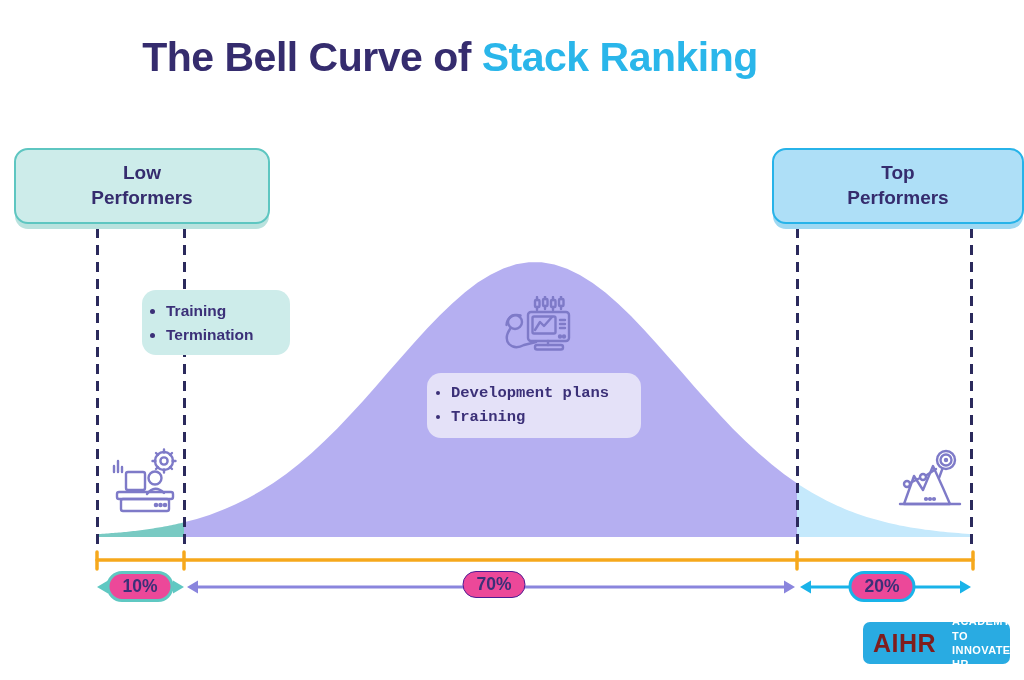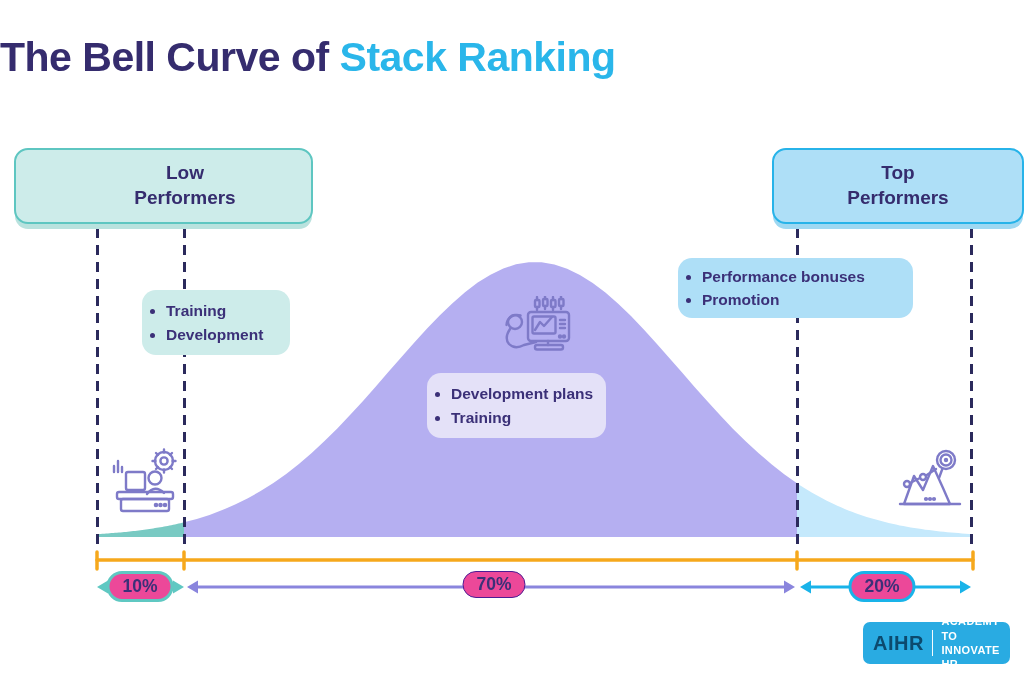--- a/index.html
+++ b/index.html
@@ -1,45 +1,45 @@
 <!DOCTYPE html>
 <html><head>
 <meta charset="utf-8">
 <style>
   html,body{margin:0;padding:0;background:#ffffff;}
   .canvas{position:relative;width:1024px;height:680px;background:#ffffff;overflow:hidden;
           font-family:"Liberation Sans", sans-serif;}
 
   
-  .title{position:absolute;left:0;top:34px;width:900px;text-align:left;
+  .title{position:absolute;left:0;top:34px;width:900px;text-align:center;
          font-size:41px;font-weight:700;letter-spacing:-0.5px;color:#352c6e;}
   .title .hl{color:#2ab6ea;}
 
   
   #diagram{position:absolute;left:0;top:0;z-index:1;}
 
   
   .dash{position:absolute;top:228px;height:318px;width:3px;z-index:2;
         background:repeating-linear-gradient(to bottom,#2b2a5c 0 10px,transparent 10px 17px);}
 
   
   .cat-box{position:absolute;z-index:4;border-radius:14px;display:flex;flex-direction:column;
            align-items:center;justify-content:center;font-weight:700;font-size:19px;
            color:#352c6e;text-align:center;line-height:1.3;}
   .cat-low{left:14px;top:148px;width:252px;height:72px;background:#cdecea;
-           border:2.5px solid #5ec6c1;box-shadow:0 6px 0 -1px #b9e2de;padding-left:43px;}
+           border:2.5px solid #5ec6c1;box-shadow:0 6px 0 -1px #b9e2de;}
   .cat-avg{left:328px;top:148px;width:358px;height:60px;background:#e4e1fa;
            border:2.5px solid #7b76da;box-shadow:0 6px 0 -1px #cfcbef;}
   .cat-top{left:760px;top:148px;width:248px;height:72px;background:#aedff7;
            border:2.5px solid #27b3e9;box-shadow:0 6px 0 -1px #9ed8f2;margin-left:12px;}
 
   
   .action-box{position:absolute;z-index:4;border-radius:14px;display:flex;align-items:center;}
   .act-low{left:142px;top:290px;width:148px;height:65px;background:#cdecea;}
-  .act-avg{left:427px;top:373px;width:179px;height:65px;background:#e4e1f8;}
+  .act-avg{left:427px;top:373px;width:214px;height:65px;background:#e4e1f8;font-family:Liberation Mono, monospace;}
   .act-top{left:678px;top:258px;width:235px;height:60px;background:#aedff7;}
   .action-box ul{margin:0;padding-left:24px;}
   .action-box li{font-weight:700;font-size:15.5px;color:#3b3078;line-height:1.5;}
   .action-box li::marker{color:#3b3078;}
 
   
   .perf-icon{position:absolute;z-index:3;}
   .icon-low{left:104px;top:444px;}
   .icon-avg{left:501px;top:296px;}
   .icon-top{left:894px;top:446px;}
@@ -49,21 +49,21 @@
   .pill{position:absolute;top:571px;z-index:5;transform:translateX(-50%);background:#ec4899;
         border-radius:17px;padding:2px 13px;font-weight:700;font-size:17.5px;color:#3b3078;}
   .pill-low{left:140px;border:3px solid #5fc8c2;}
   .pill-avg{left:494px;border:1px solid #4c1d95;}
   .pill-top{left:882px;border:3px solid #19b3e9;}
 
   
   .logo{position:absolute;left:863px;top:622px;width:147px;height:42px;z-index:4;
         background:#29abe2;border-radius:7px;display:flex;align-items:center;
         padding:0 10px;box-sizing:border-box;gap:8px;}
-  .logo-name{color:#0c4a6e;font-weight:700;font-size:20px;letter-spacing:0.5px;}
+  .logo-name{color:#7f1d1d;font-weight:700;font-size:25px;letter-spacing:0.5px;}
   .logo-div{width:2px;height:26px;background:#ffffff;opacity:0.95;}
   .logo-tag{color:#ffffff;font-weight:700;font-size:11px;letter-spacing:0.4px;line-height:1.3;}
 </style>
 </head>
 <body>
 
 <div class="canvas">
 
   <svg id="diagram" width="1024" height="680" viewBox="0 0 1024 680">
     <g id="bell-g">
@@ -111,33 +111,27 @@
     <span>Performers</span>
   </div>
   <div class="cat-box cat-top">
     <span>Top</span>
     <span>Performers</span>
   </div>
 
   <div class="action-box act-low">
     <ul>
       <li>Training</li>
-      <li>Development</li>
+      <li>Termination</li>
     </ul>
   </div>
   <div class="action-box act-avg">
     <ul>
       <li>Development plans</li>
       <li>Training</li>
-    </ul>
-  </div>
-  <div class="action-box act-top">
-    <ul>
-      <li>Performance bonuses</li>
-      <li>Promotion</li>
     </ul>
   </div>
 
   <div class="perf-icon icon-low">
     <svg width="82" height="72" viewBox="0 0 82 72">
       <path d="M10 22 v6 M14 17 v11 M18 23 v5"></path>
       <rect x="22" y="28" width="19" height="18" rx="2"></rect>
       <circle cx="51" cy="34" r="6.5"></circle>
       <path d="M43 50 q8 -10 17 -1"></path>
       <circle cx="60" cy="17" r="9"></circle>

